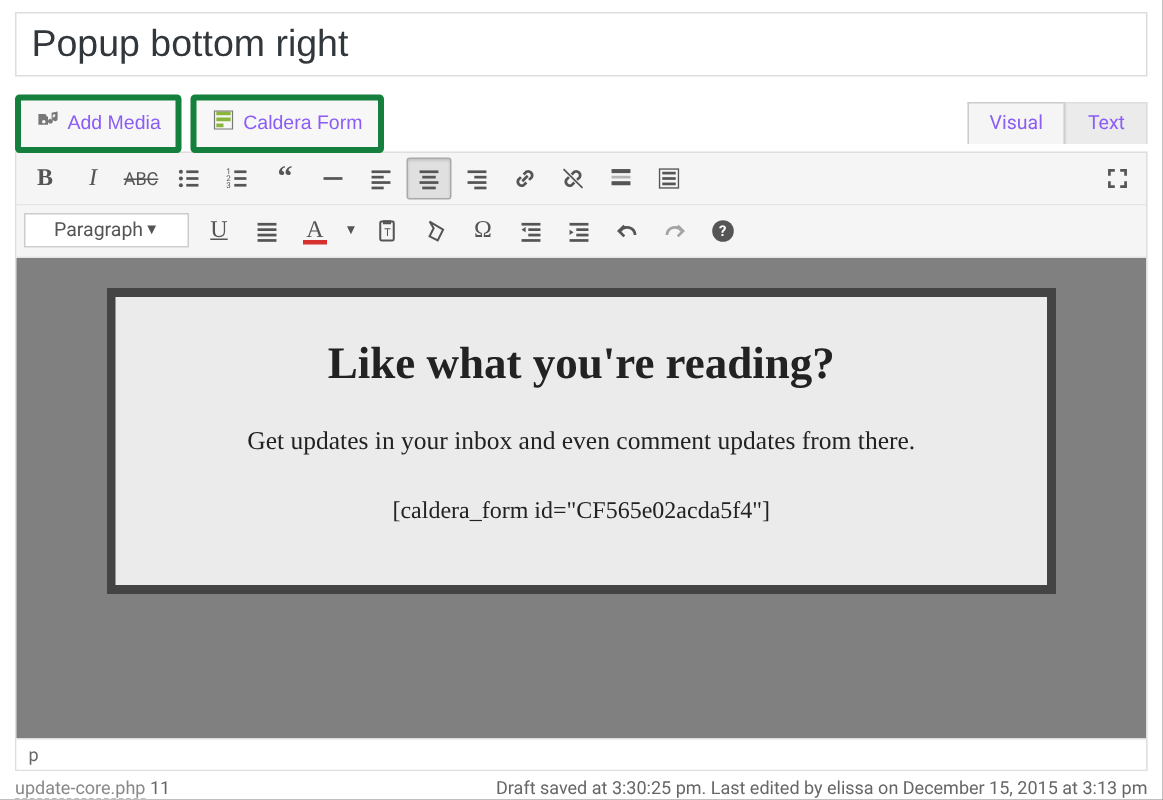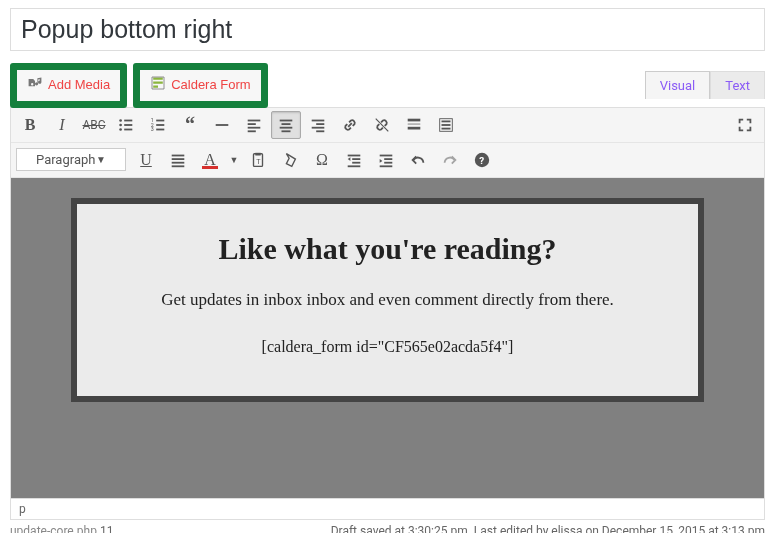--- a/index.html
+++ b/index.html
@@ -30,23 +30,23 @@
     display: flex;
     align-items: center;
     gap: 6px;
     margin-top: 12px;
     position: relative;
   }
   .wp-btn {
     display: inline-flex;
     align-items: center;
     gap: 5px;
-    border: 7px solid #15803d;
+    border: 4px solid #15803d;
     background: #f7f7f7;
-    color: #ef4444;
+    color: #8b5cf6;
     padding: 5px 10px;
     font-size: 13px;
     border-radius: 3px;
     cursor: pointer;
     line-height: 1.3;
   }
   .wp-btn svg { width: 16px; height: 16px; }
 
   .tabs {
     margin-left: auto;
@@ -361,21 +361,21 @@
         <svg viewBox="0 0 20 20">
             <circle cx="10" cy="10" r="8" fill="#555"></circle>
             <text x="7" y="14" font-size="11" fill="#fff" font-weight="700">?</text>
           </svg>
       </div>
     </div>
 
     <div class="content-area">
       <div class="popup-card">
         <h2>Like what you're reading?</h2>
-        <p>Get updates in inbox inbox and even comment directly from there.</p>
+        <p>Get updates in your inbox and even comment updates from there.</p>
         <div class="shortcode">[caldera_form id="CF565e02acda5f4"]</div>
       </div>
     </div>
 
     <div class="path-bar">p</div>
   </div>
 
   <div class="footer-row">
     <span class="cut">update-core.php</span>
     <span>11</span>

